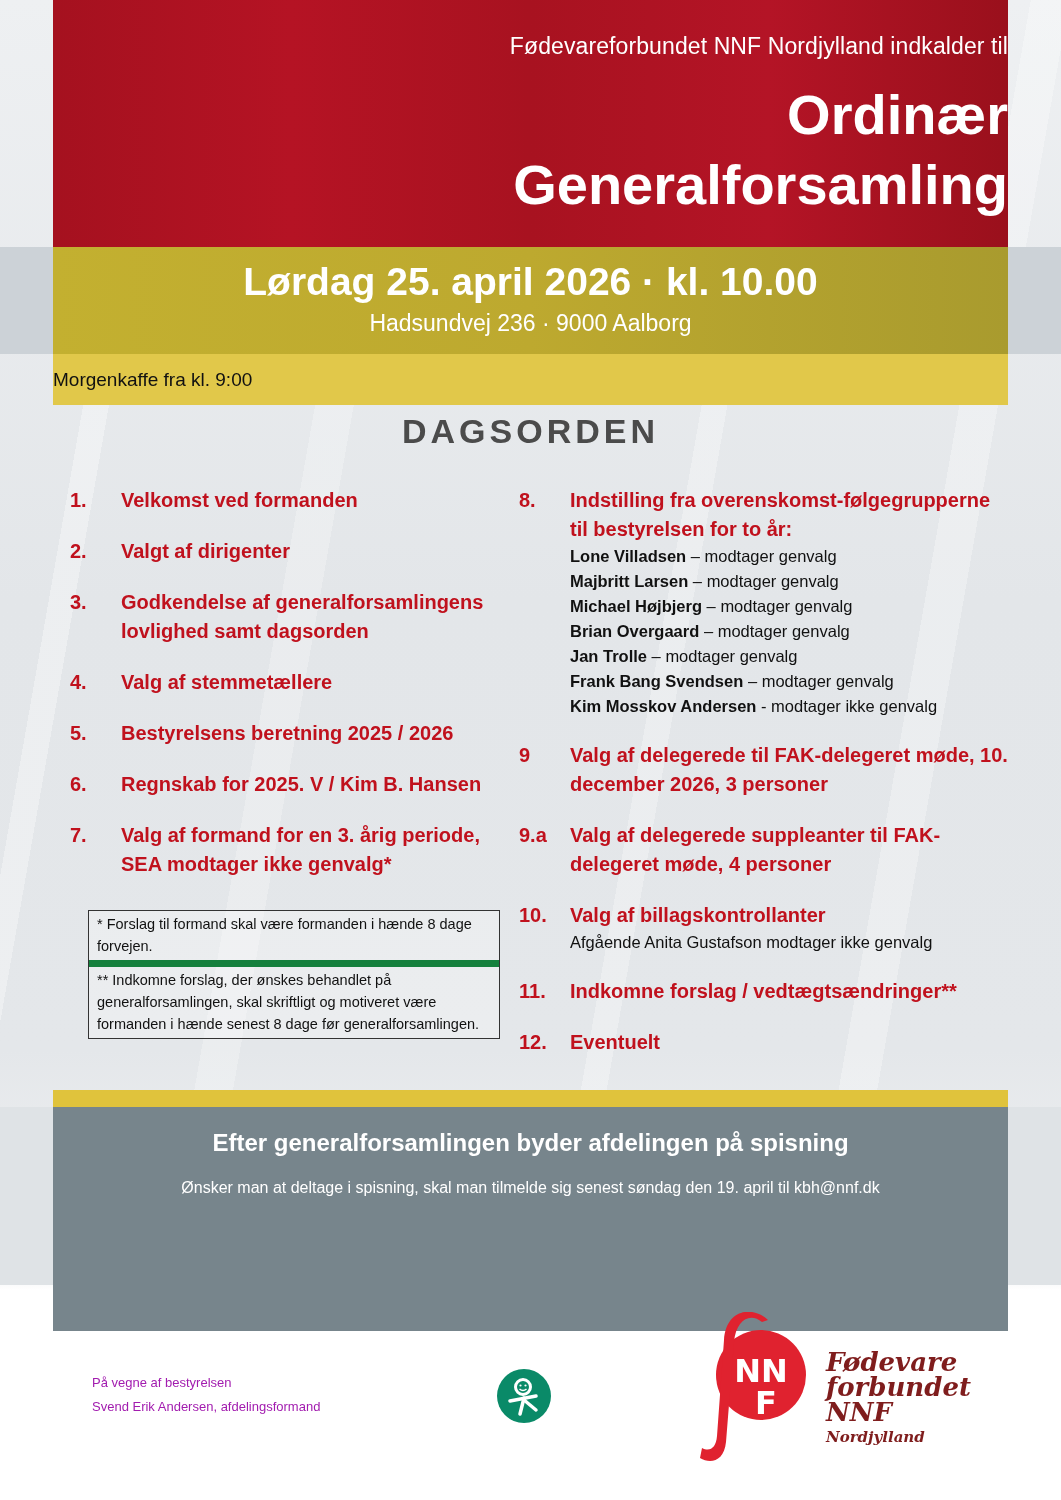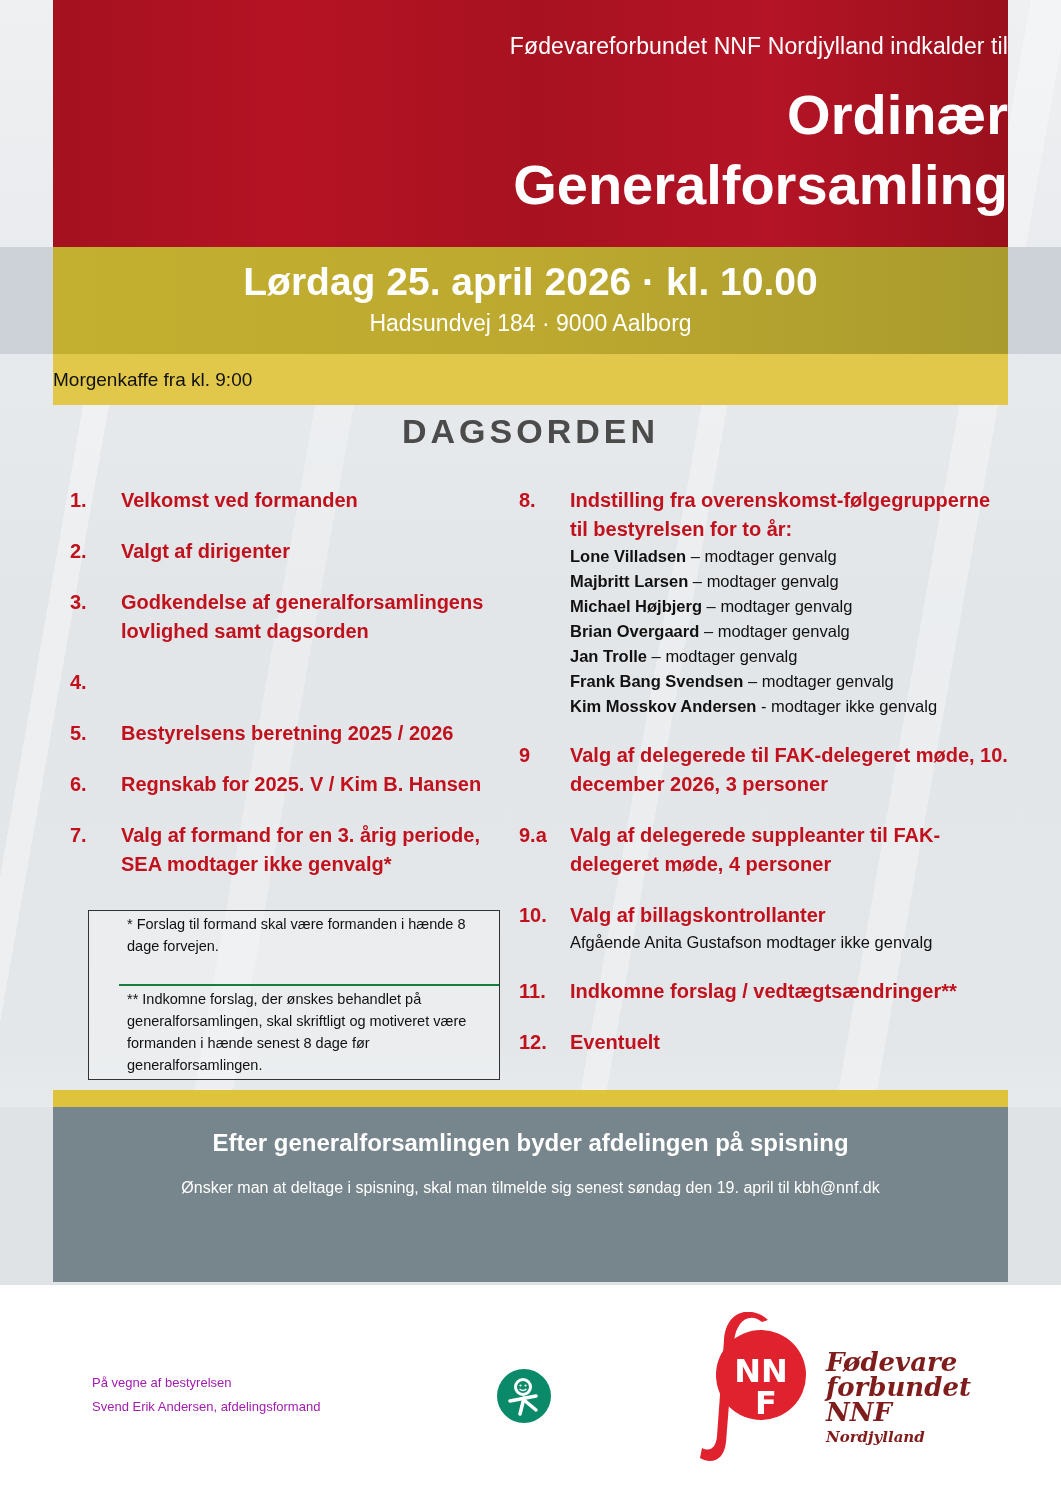--- a/index.html
+++ b/index.html
@@ -60,32 +60,32 @@
   .col-left { left: 70px; top: 486px; width: 440px; }
   .col-right { left: 519px; top: 486px; width: 490px; }
   .item { display: flex; color: #c0111d; font-weight: bold; font-size: 20px; line-height: 29px; margin-bottom: 22px; }
   .item .num { width: 51px; flex: none; }
   .item .text { flex: 1; }
   .item .sub { color: #111; font-weight: normal; font-size: 16.5px; line-height: 25px; }
   .item .sub b { font-weight: bold; }
   .note-box {
     position: absolute; left: 88px; top: 910px; width: 412px;
     border: 1px solid #333; background: rgba(255,255,255,0.25);
-    font-size: 14.5px; color: #111; line-height: 22px; padding-left: 30px;
+    font-size: 14.5px; color: #111; line-height: 22px;
   }
   .note-box div { padding: 2px 8px 3px 8px; }
-  .note-box div + div { border-top: 2px solid #15803d; margin-top: 24px; }
+  .note-box div + div { border-top: 7px solid #15803d; }
   .yellow-strip {
     position: absolute; left: 53px; top: 1090px; width: 955px; height: 17px; background: #e0c33c;
   }
   .grey-band-bottom {
     position: absolute; left: 0; top: 1107px; width: 1061px; height: 178px; background: #dfe3e6;
   }
   .grey-panel {
-    position: absolute; left: 53px; top: 1107px; width: 955px; height: 175px;
+    position: absolute; left: 53px; top: 1107px; width: 955px; height: 224px;
     background: #77858c; color: #fff; text-align: center;
   }
   .grey-panel .headline { position: absolute; left: 0; right: 0; top: 22px; font-size: 24px; font-weight: bold; }
   .grey-panel .info { position: absolute; left: 0; right: 0; top: 72px; font-size: 16px; }
   .footer-sign {
     position: absolute; left: 92px; top: 1371px; font-size: 13px; line-height: 24px; color: #a21caf;
   }
   .ok-logo { position: absolute; left: 496px; top: 1368px; width: 56px; height: 56px; }
   .nnf-logo { position: absolute; left: 700px; top: 1312px; width: 280px; height: 160px; }
   .nnf-text {
@@ -104,41 +104,42 @@
 <header class="header-red">
   <div class="subtitle">Fødevareforbundet NNF Nordjylland indkalder til</div>
   <div class="title">
     <div>Ordinær</div>
     <div>Generalforsamling</div>
   </div>
 </header>
 
 <section class="yellow-top">
   <div class="date">Lørdag 25. april 2026 · kl. 10.00</div>
-  <div class="address">Hadsundvej 184 · 9000 Aalborg</div>
+  <div class="address">Hadsundvej 236 · 9000 Aalborg</div>
 </section>
 <div class="yellow-bottom">Morgenkaffe fra kl. 9:00</div>
 
 <h2 class="agenda-title">DAGSORDEN</h2>
 
 <div class="col col-left">
   <div class="item">
       <span class="num">1.</span>
       <span class="text">Velkomst ved formanden</span>
     </div>
   <div class="item">
       <span class="num">2.</span>
       <span class="text">Valgt af dirigenter</span>
     </div>
   <div class="item">
       <span class="num">3.</span>
       <span class="text">Godkendelse af generalforsamlingens lovlighed samt dagsorden</span>
     </div>
   <div class="item">
       <span class="num">4.</span>
+      <span class="text">Valg af stemmetællere</span>
     </div>
   <div class="item">
       <span class="num">5.</span>
       <span class="text">Bestyrelsens beretning 2025 / 2026</span>
     </div>
   <div class="item">
       <span class="num">6.</span>
       <span class="text">Regnskab for 2025. V / Kim B. Hansen</span>
     </div>
   <div class="item">

